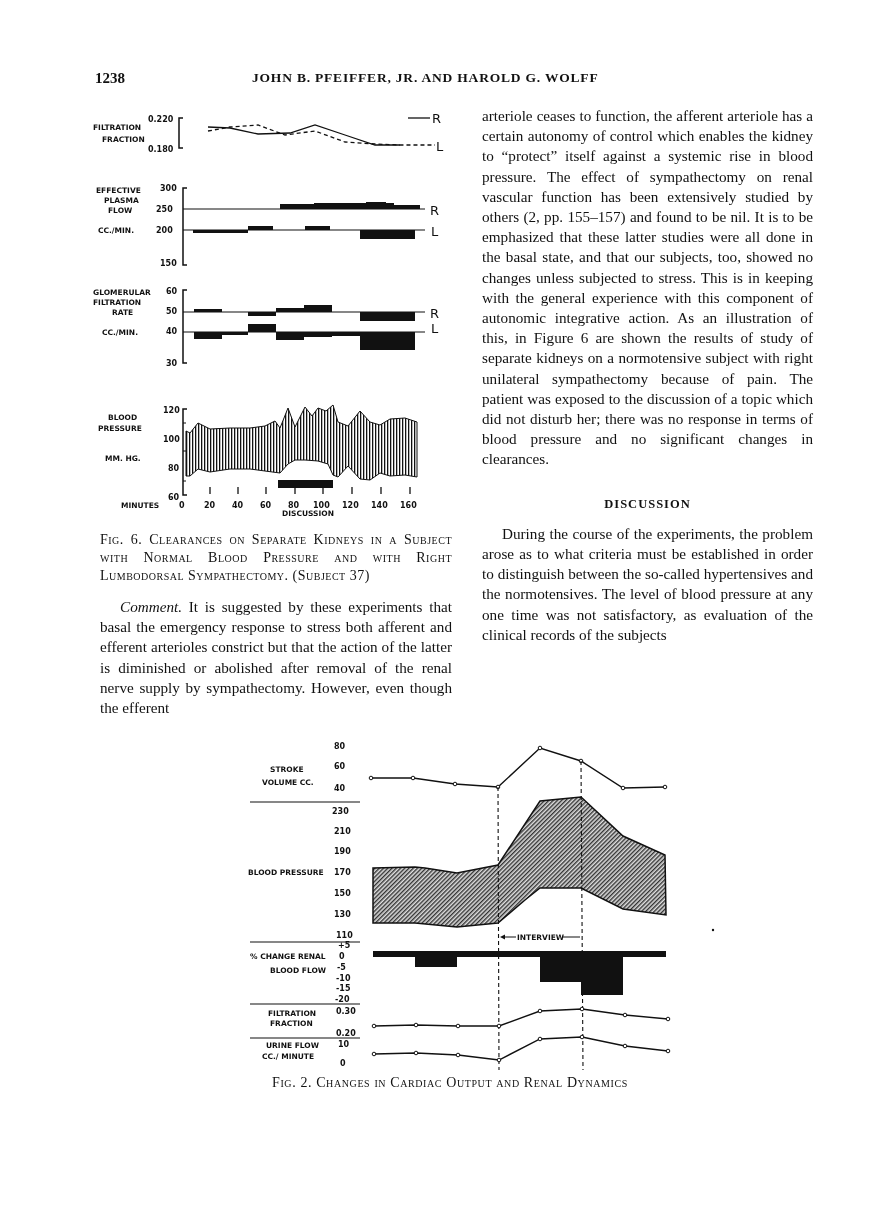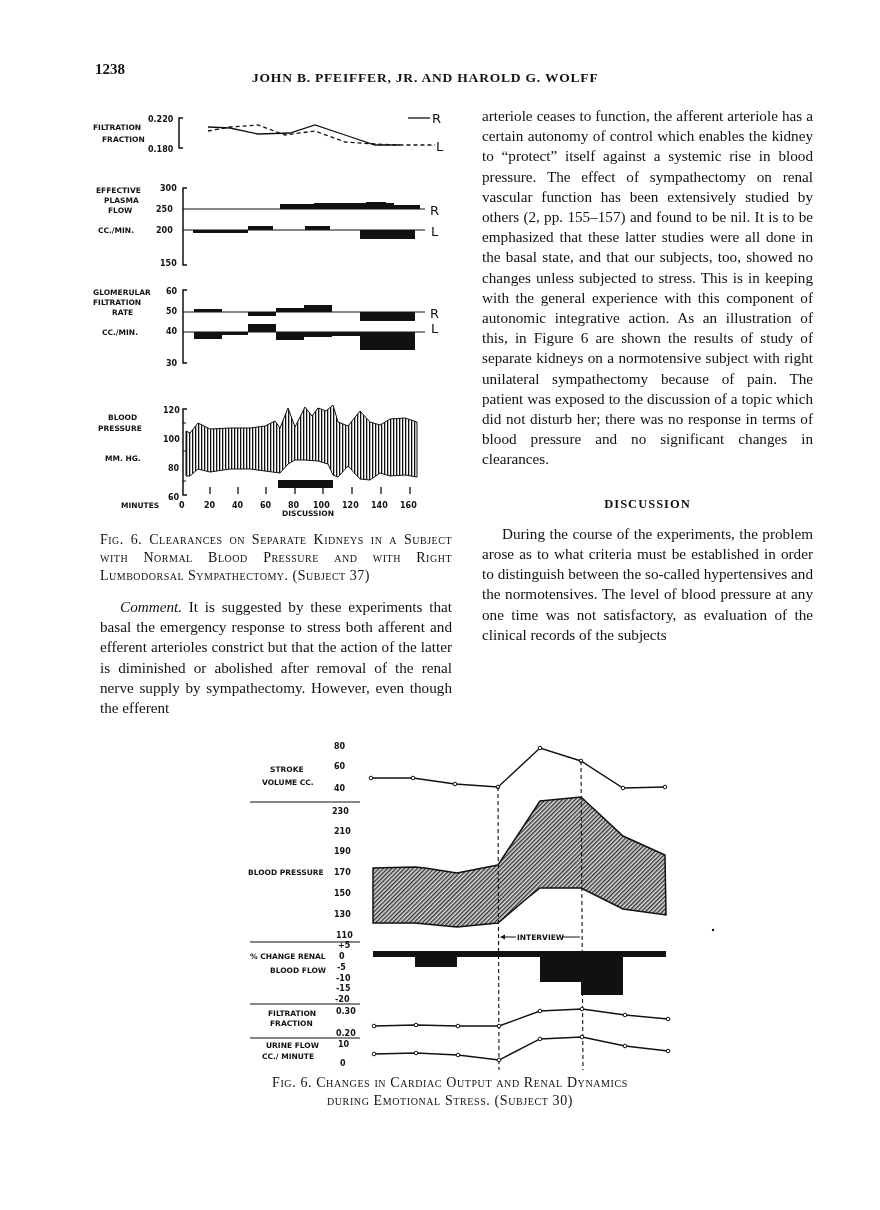--- a/index.html
+++ b/index.html
@@ -1,18 +1,18 @@
 <!DOCTYPE html>
 <html><head>
 <meta charset="utf-8">
 <style>
   html, body { margin:0; padding:0; background:#ffffff; }
   body { width:880px; height:1210px; position:relative; overflow:hidden; color:#111; font-family:"Liberation Serif","DejaVu Serif",serif; }
   .abs { position:absolute; }
-  .pagenum { left:95px; top:61px; font-size:15px; font-weight:bold; }
+  .pagenum { left:95px; top:70px; font-size:15px; font-weight:bold; }
   .running { left:252px; top:70px; font-size:13.5px; letter-spacing:0.8px; font-weight:bold; }
   .col { position:absolute; font-size:15.2px; line-height:20.2px; text-align:justify; }
   .col p { margin:0; }
   .leftcol { left:100px; width:352px; }
   .rightcol { left:482px; width:331px; }
   .indent { text-indent:20px; }
   .last { text-align-last:left; }
   .cap { font-variant:small-caps; font-size:14px; letter-spacing:0.5px; line-height:18px; }
   .cap-l { left:100px; top:531px; width:352px; text-align:justify; }
   .heading-c { text-align:center; font-size:12.5px; letter-spacing:1px; font-weight:bold; }
@@ -242,15 +242,14 @@
     <circle cx="259" cy="325" r="1.8"></circle>
       <circle cx="300" cy="304" r="1.8"></circle>
       <circle cx="342" cy="302" r="1.8"></circle>
     <circle cx="385" cy="311" r="1.8"></circle>
       <circle cx="428" cy="316" r="1.8"></circle>
   </g>
   <circle cx="473" cy="195" r="1.2" fill="#111"></circle>
 </svg>
 
 <div class="abs cap7">
-  <div>Fig. 6. Changes in Cardiac Output and Renal Dynamics</div>
-  <div>during Emotional Stress. (Subject 30)</div>
+  <div>Fig. 2. Changes in Cardiac Output and Renal Dynamics</div>
 </div>
 
 </body></html>

